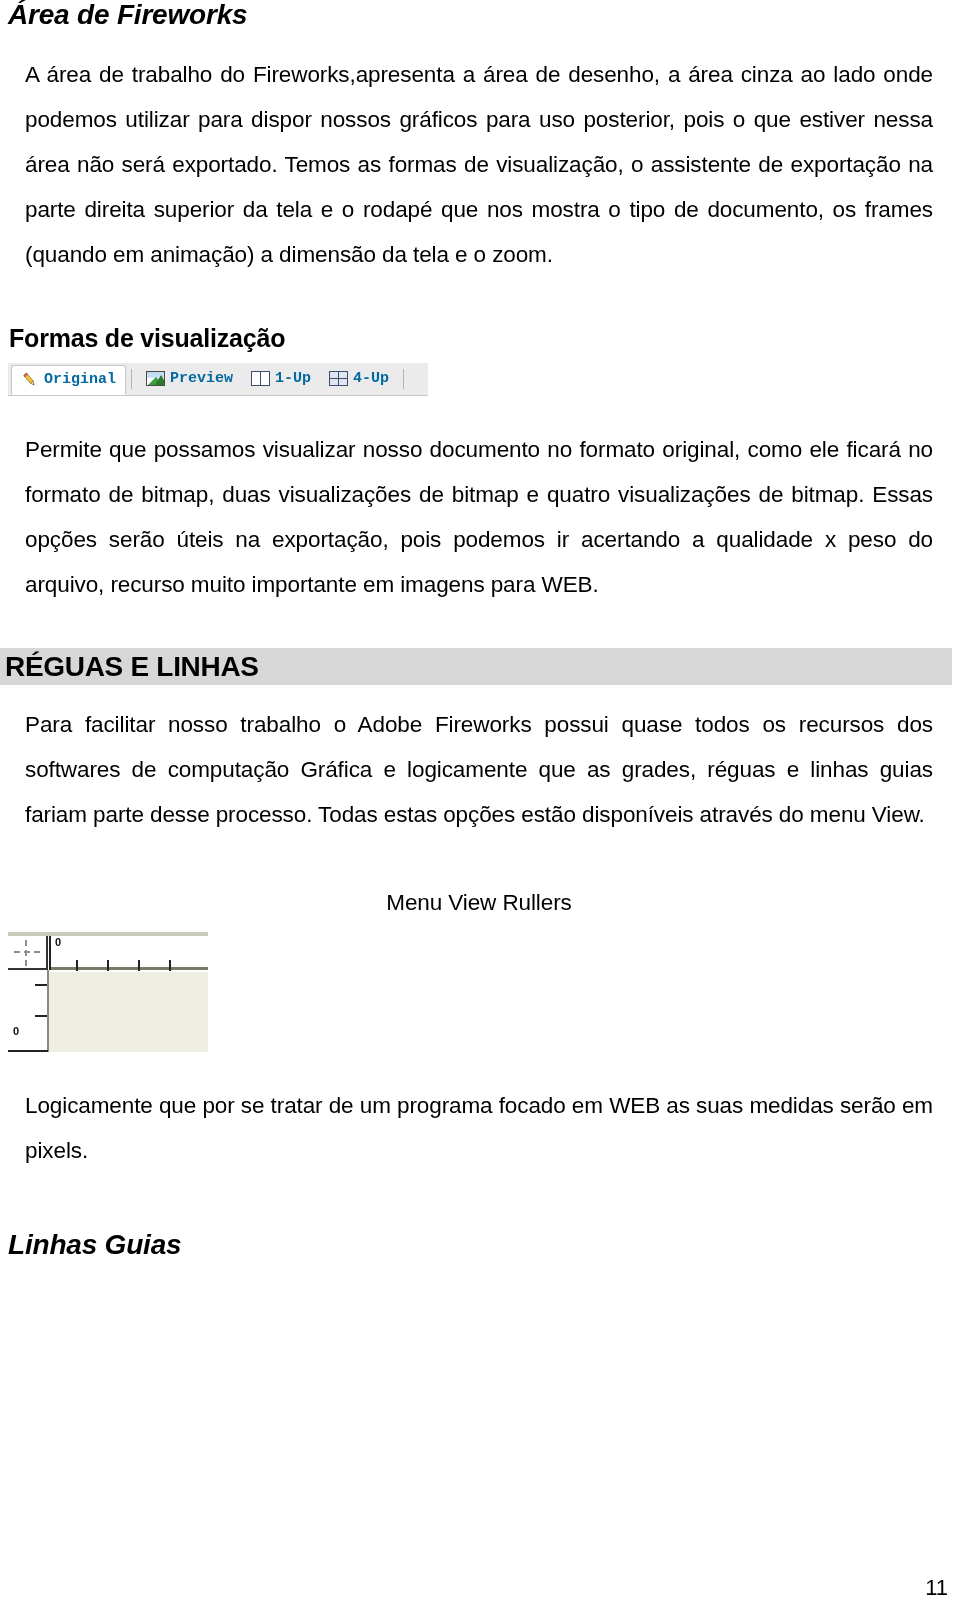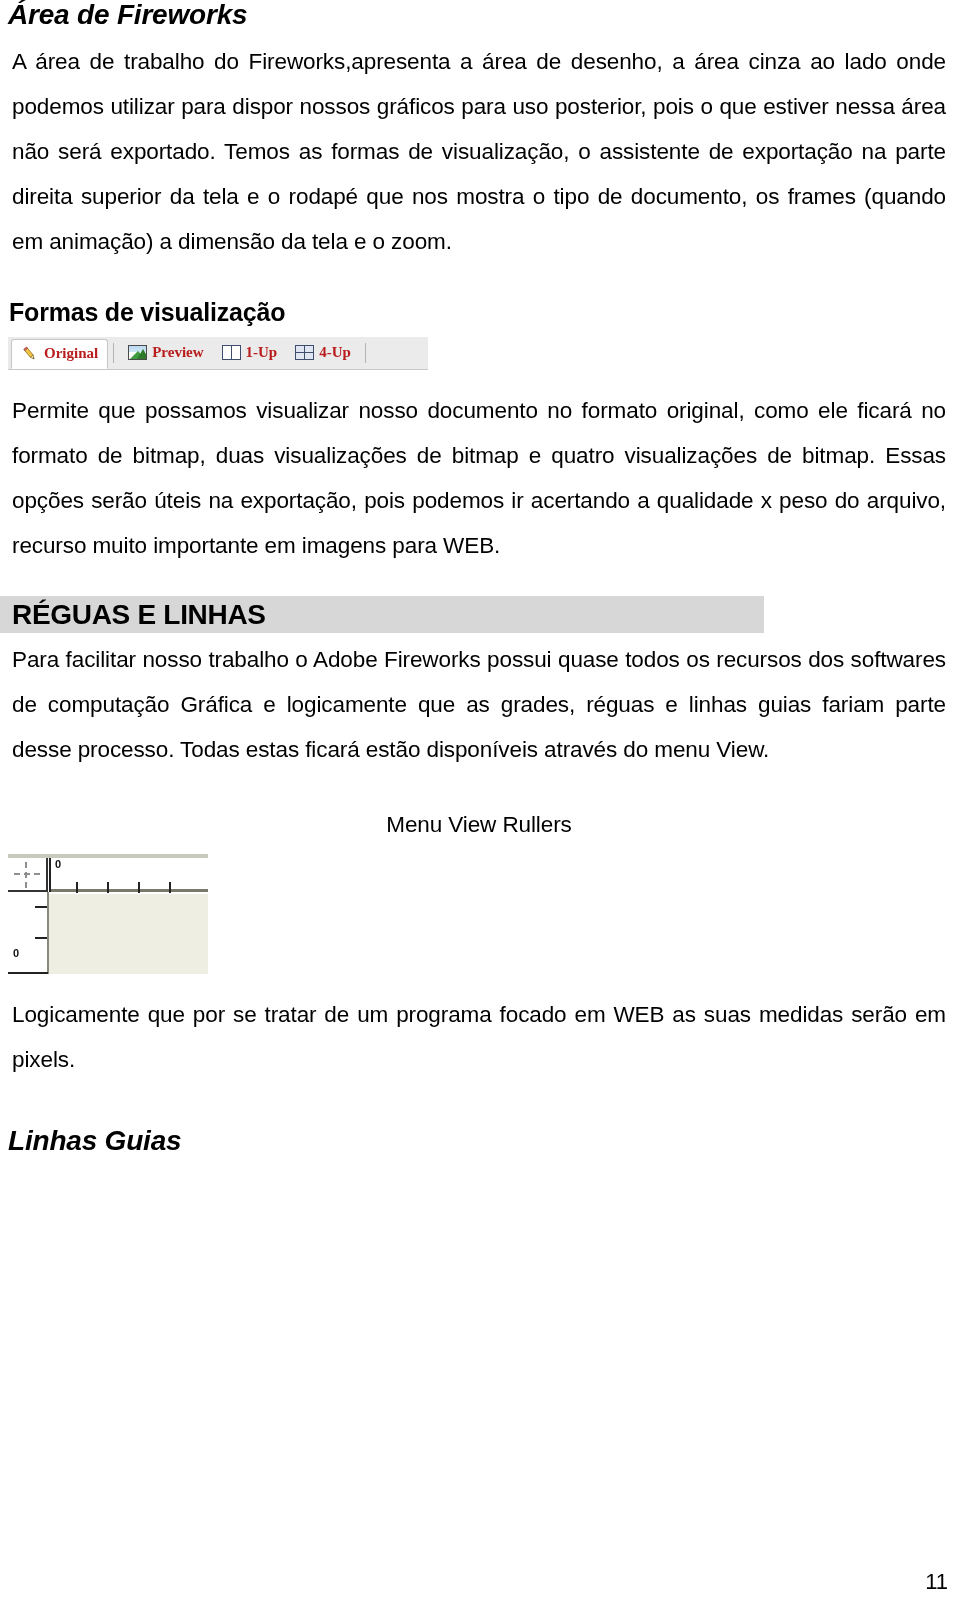--- a/index.html
+++ b/index.html
@@ -40,31 +40,31 @@
     margin: 1px;
     letter-spacing: -0.2px;
   }
   .h-band {
     font-size: 28px;
     font-weight: bold;
     font-style: normal;
     line-height: 1.18;
     margin: 0;
     background: #d7d7d7;
-    width: 764px;
+    width: 952px;
     margin-left: -8px;
-    padding: 2px 0 2px 12px;
+    padding: 2px 0 2px 5px;
     letter-spacing: -0.3px;
   }
 
   
   p.body {
     font-size: 22.5px;
     line-height: 45px;
-    margin: 4px;
+    margin: 17px;
     text-align: justify;
     text-justify: inter-word;
     letter-spacing: -0.1px;
   }
   p.nojust {
     font-size: 22.5px;
     line-height: 38px;
     margin: 0;
     text-align: center;
     letter-spacing: -0.1px;
@@ -88,22 +88,22 @@
     font-size: 15px;
     position: relative;
   }
   .fw-tab {
     display: flex;
     align-items: center;
     gap: 5px;
     padding: 0 9px;
     font-size: 15px;
     font-weight: bold;
-    color: #b91c1c;
-    font-family: Liberation Serif, serif;
+    color: #0369a1;
+    font-family: Liberation Mono, monospace;
     white-space: nowrap;
   }
   .fw-tab.active {
     background: #ffffff;
     border: 1px solid #c6c6c6;
     border-bottom: 1px solid #ffffff;
     border-radius: 3px 3px 0 0;
     margin: 2px 0 0 3px;
   }
   .fw-sep {
@@ -272,21 +272,21 @@
     position: absolute;
     left: 0; top: 118px;
     width: 40px; height: 2px;
     background: #222;
   }
 
   
   .page-num {
     position: absolute;
     right: 12px;
-    bottom: 14px;
+    bottom: 8px;
     font-size: 22px;
     line-height: 1;
     color: #000;
   }
 </style>
 </head>
 <body>
 
 <div class="page">
 
@@ -342,21 +342,21 @@
 
     <div class="fw-sep"></div>
   </div>
 
   <div class="sp-14"></div>
   <p class="body">Permite que possamos visualizar nosso documento no formato original, como ele ficará no formato de bitmap, duas visualizações de bitmap e quatro visualizações de bitmap. Essas opções serão úteis na exportação, pois podemos ir acertando a qualidade x peso do arquivo, recurso muito importante em imagens para WEB.</p>
 
   <div class="sp-24"></div>
 
   <h2 class="h-band">RÉGUAS E LINHAS</h2>
-  <p class="body">Para facilitar nosso trabalho o Adobe Fireworks possui quase todos os recursos dos softwares de computação Gráfica e logicamente que as grades, réguas e linhas guias fariam parte desse processo. Todas estas ficará estão disponíveis através do menu View.</p>
+  <p class="body">Para facilitar nosso trabalho o Adobe Fireworks possui quase todos os recursos dos softwares de computação Gráfica e logicamente que as grades, réguas e linhas guias fariam parte desse processo. Todas estas opções estão disponíveis através do menu View.</p>
 
   <div class="sp-24"></div>
 
   <div class="sp-6"></div>
   <p class="nojust">Menu View Rullers</p>
   <div class="sp-10"></div>
 
   <div class="ruler-shot">
     <div class="rs-topstrip"></div>
 

